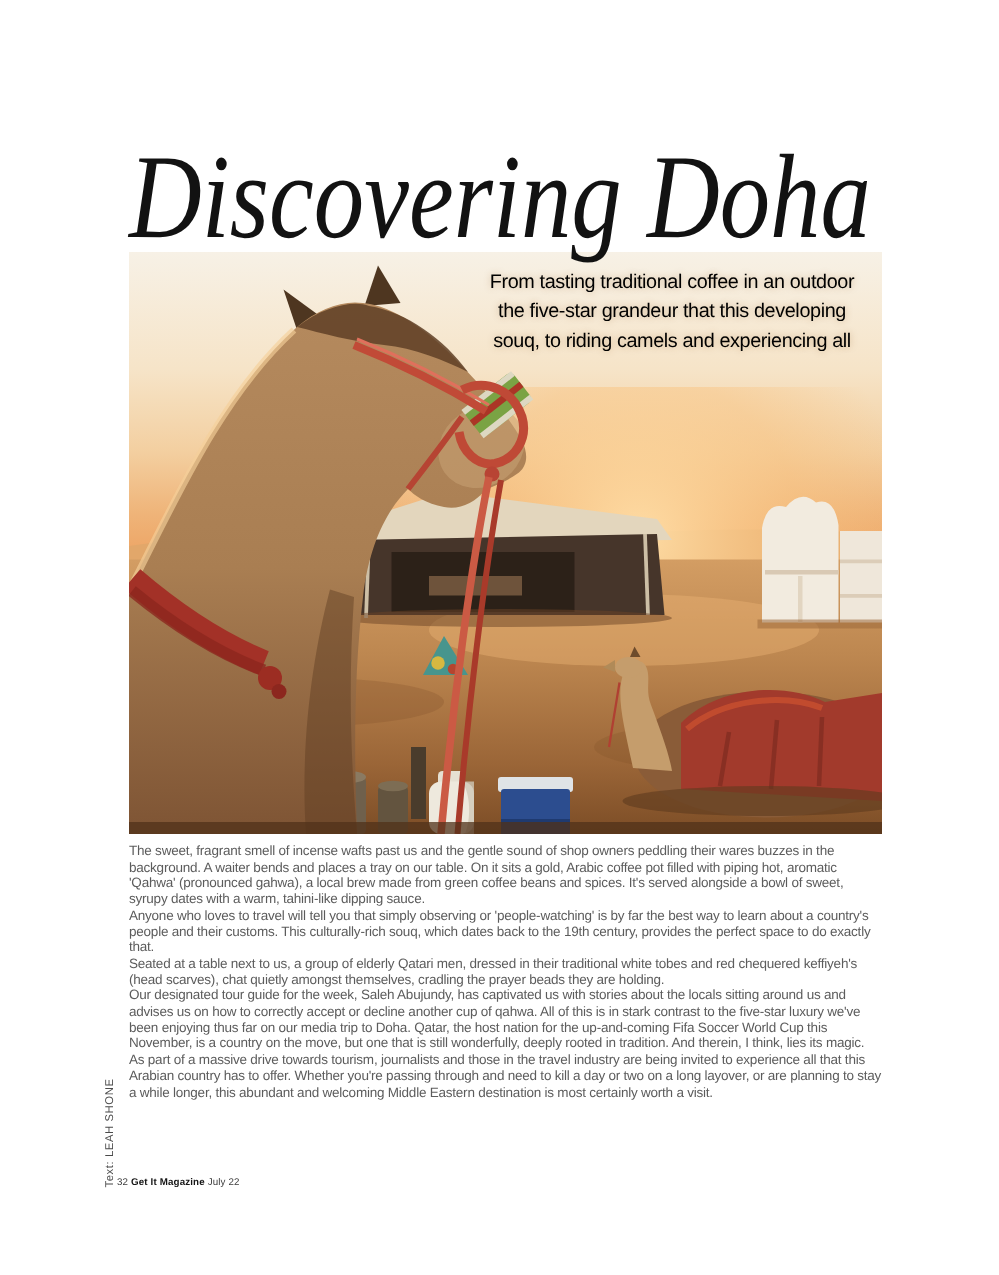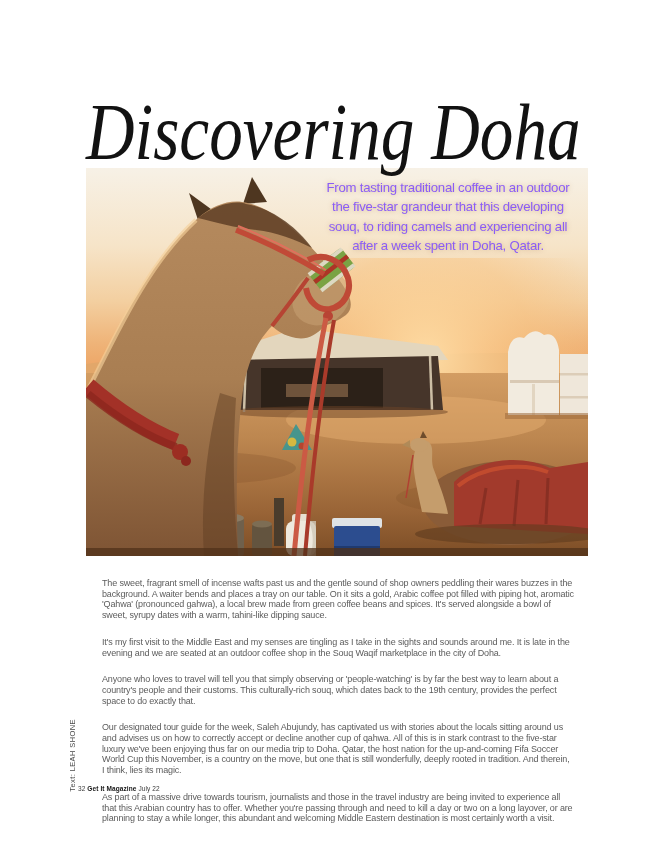--- a/index.html
+++ b/index.html
@@ -36,38 +36,38 @@
     z-index: 1;
   }
   .photo svg { display: block; width: 502px; height: 388px; }
   .intro {
     position: absolute;
     left: 312px;
     top: 178px;
     width: 272px;
     z-index: 6;
     text-align: center;
-    color: #8b5cf6;
+    color: #000000;
     font-size: 13.2px;
     line-height: 19.3px;
     letter-spacing: -0.25px;
     text-shadow: 0 0 5px rgba(140, 85, 30, 0.35);
   }
   .body-copy {
     position: absolute;
     left: 86px;
     top: 562px;
     width: 504px;
     color: #5c5c5c;
     font-size: 9px;
     line-height: 10.7px;
     letter-spacing: -0.15px;
     z-index: 2;
   }
-  .body-copy p { margin: 16px; }
+  .body-copy p { margin: 0; }
   .credit {
     position: absolute;
     left: 66px;
     top: 676px;
     height: 116px;
     width: 12px;
     display: flex;
     align-items: flex-end;
     justify-content: center;
     z-index: 2;
@@ -240,27 +240,26 @@
       </g>
 
       <rect x="0" y="380" width="502" height="8" fill="#50311a" opacity="0.75"></rect>
     </svg>
   </div>
 
   <div class="intro">
     <div>From tasting traditional coffee in an outdoor</div>
     <div>the five-star grandeur that this developing</div>
     <div>souq, to riding camels and experiencing all</div>
-    <div>after a week spent in Doha, Qatar.</div>
   </div>
 
   <div class="body-copy">
     <p>The sweet, fragrant smell of incense wafts past us and the gentle sound of shop owners peddling their wares buzzes in the background. A waiter bends and places a tray on our table. On it sits a gold, Arabic coffee pot filled with piping hot, aromatic 'Qahwa' (pronounced gahwa), a local brew made from green coffee beans and spices. It's served alongside a bowl of sweet, syrupy dates with a warm, tahini-like dipping sauce.</p>
-    <p>It's my first visit to the Middle East and my senses are tingling as I take in the sights and sounds around me. It is late in the evening and we are seated at an outdoor coffee shop in the Souq Waqif marketplace in the city of Doha.</p>
     <p>Anyone who loves to travel will tell you that simply observing or 'people-watching' is by far the best way to learn about a country's people and their customs. This culturally-rich souq, which dates back to the 19th century, provides the perfect space to do exactly that.</p>
+    <p>Seated at a table next to us, a group of elderly Qatari men, dressed in their traditional white tobes and red chequered keffiyeh's (head scarves), chat quietly amongst themselves, cradling the prayer beads they are holding.</p>
     <p>Our designated tour guide for the week, Saleh Abujundy, has captivated us with stories about the locals sitting around us and advises us on how to correctly accept or decline another cup of qahwa. All of this is in stark contrast to the five-star luxury we've been enjoying thus far on our media trip to Doha. Qatar, the host nation for the up-and-coming Fifa Soccer World Cup this November, is a country on the move, but one that is still wonderfully, deeply rooted in tradition. And therein, I think, lies its magic.</p>
     <p>As part of a massive drive towards tourism, journalists and those in the travel industry are being invited to experience all that this Arabian country has to offer. Whether you're passing through and need to kill a day or two on a long layover, or are planning to stay a while longer, this abundant and welcoming Middle Eastern destination is most certainly worth a visit.</p>
   </div>
 
   <div class="credit">
     <span>Text: LEAH SHONE</span>
   </div>
 
   <div class="footer">
     <span>32</span>

